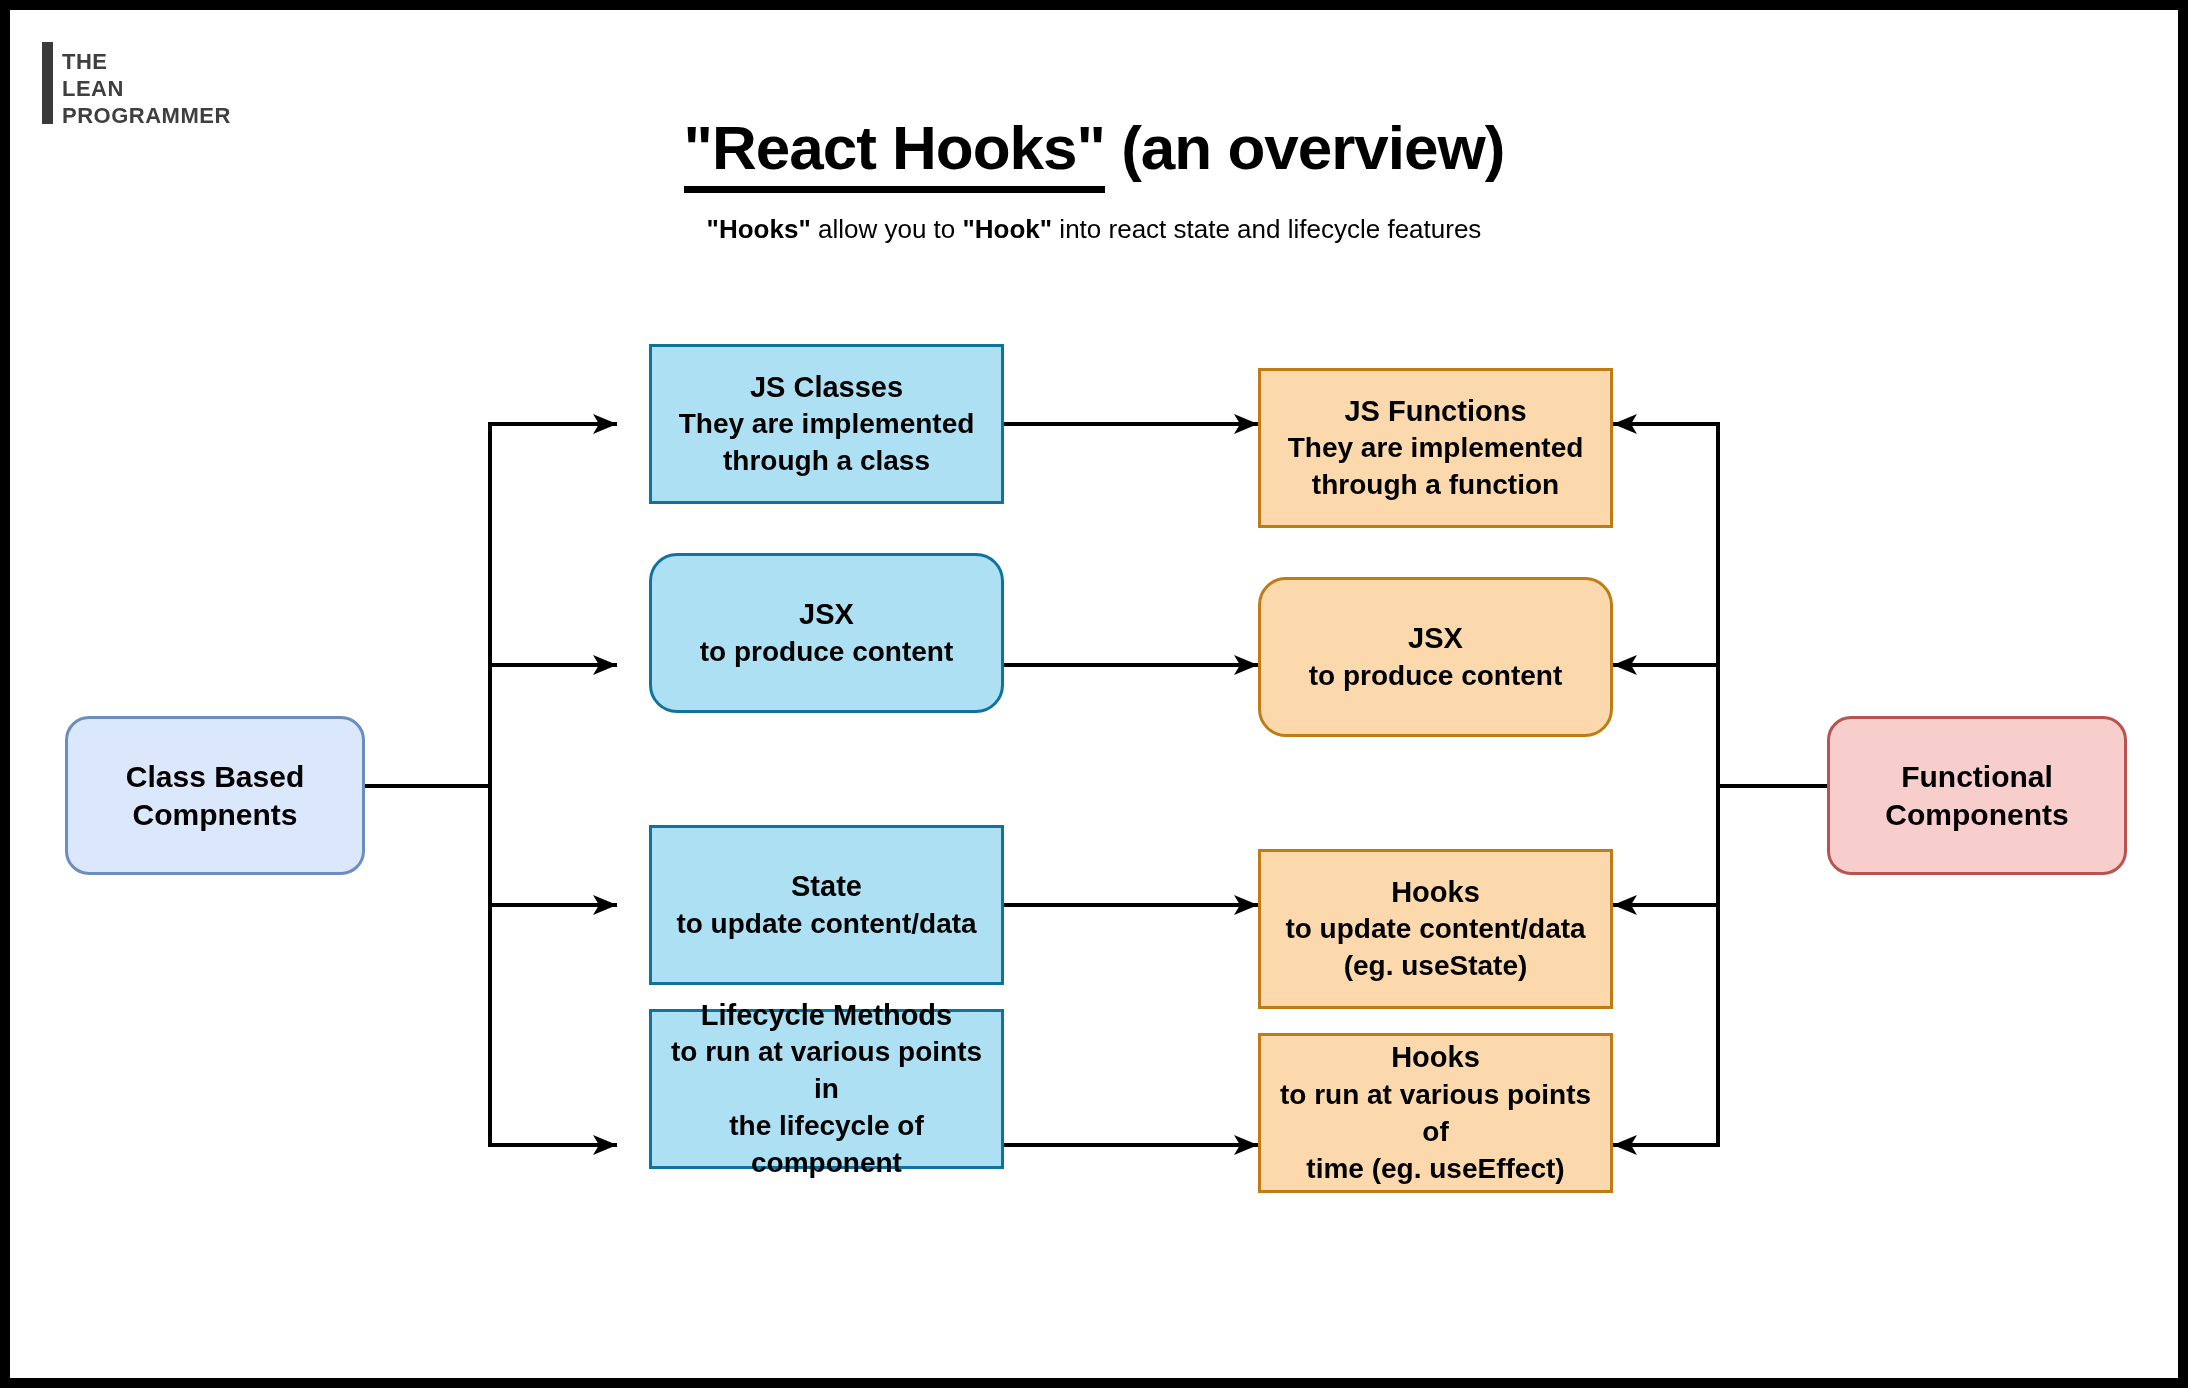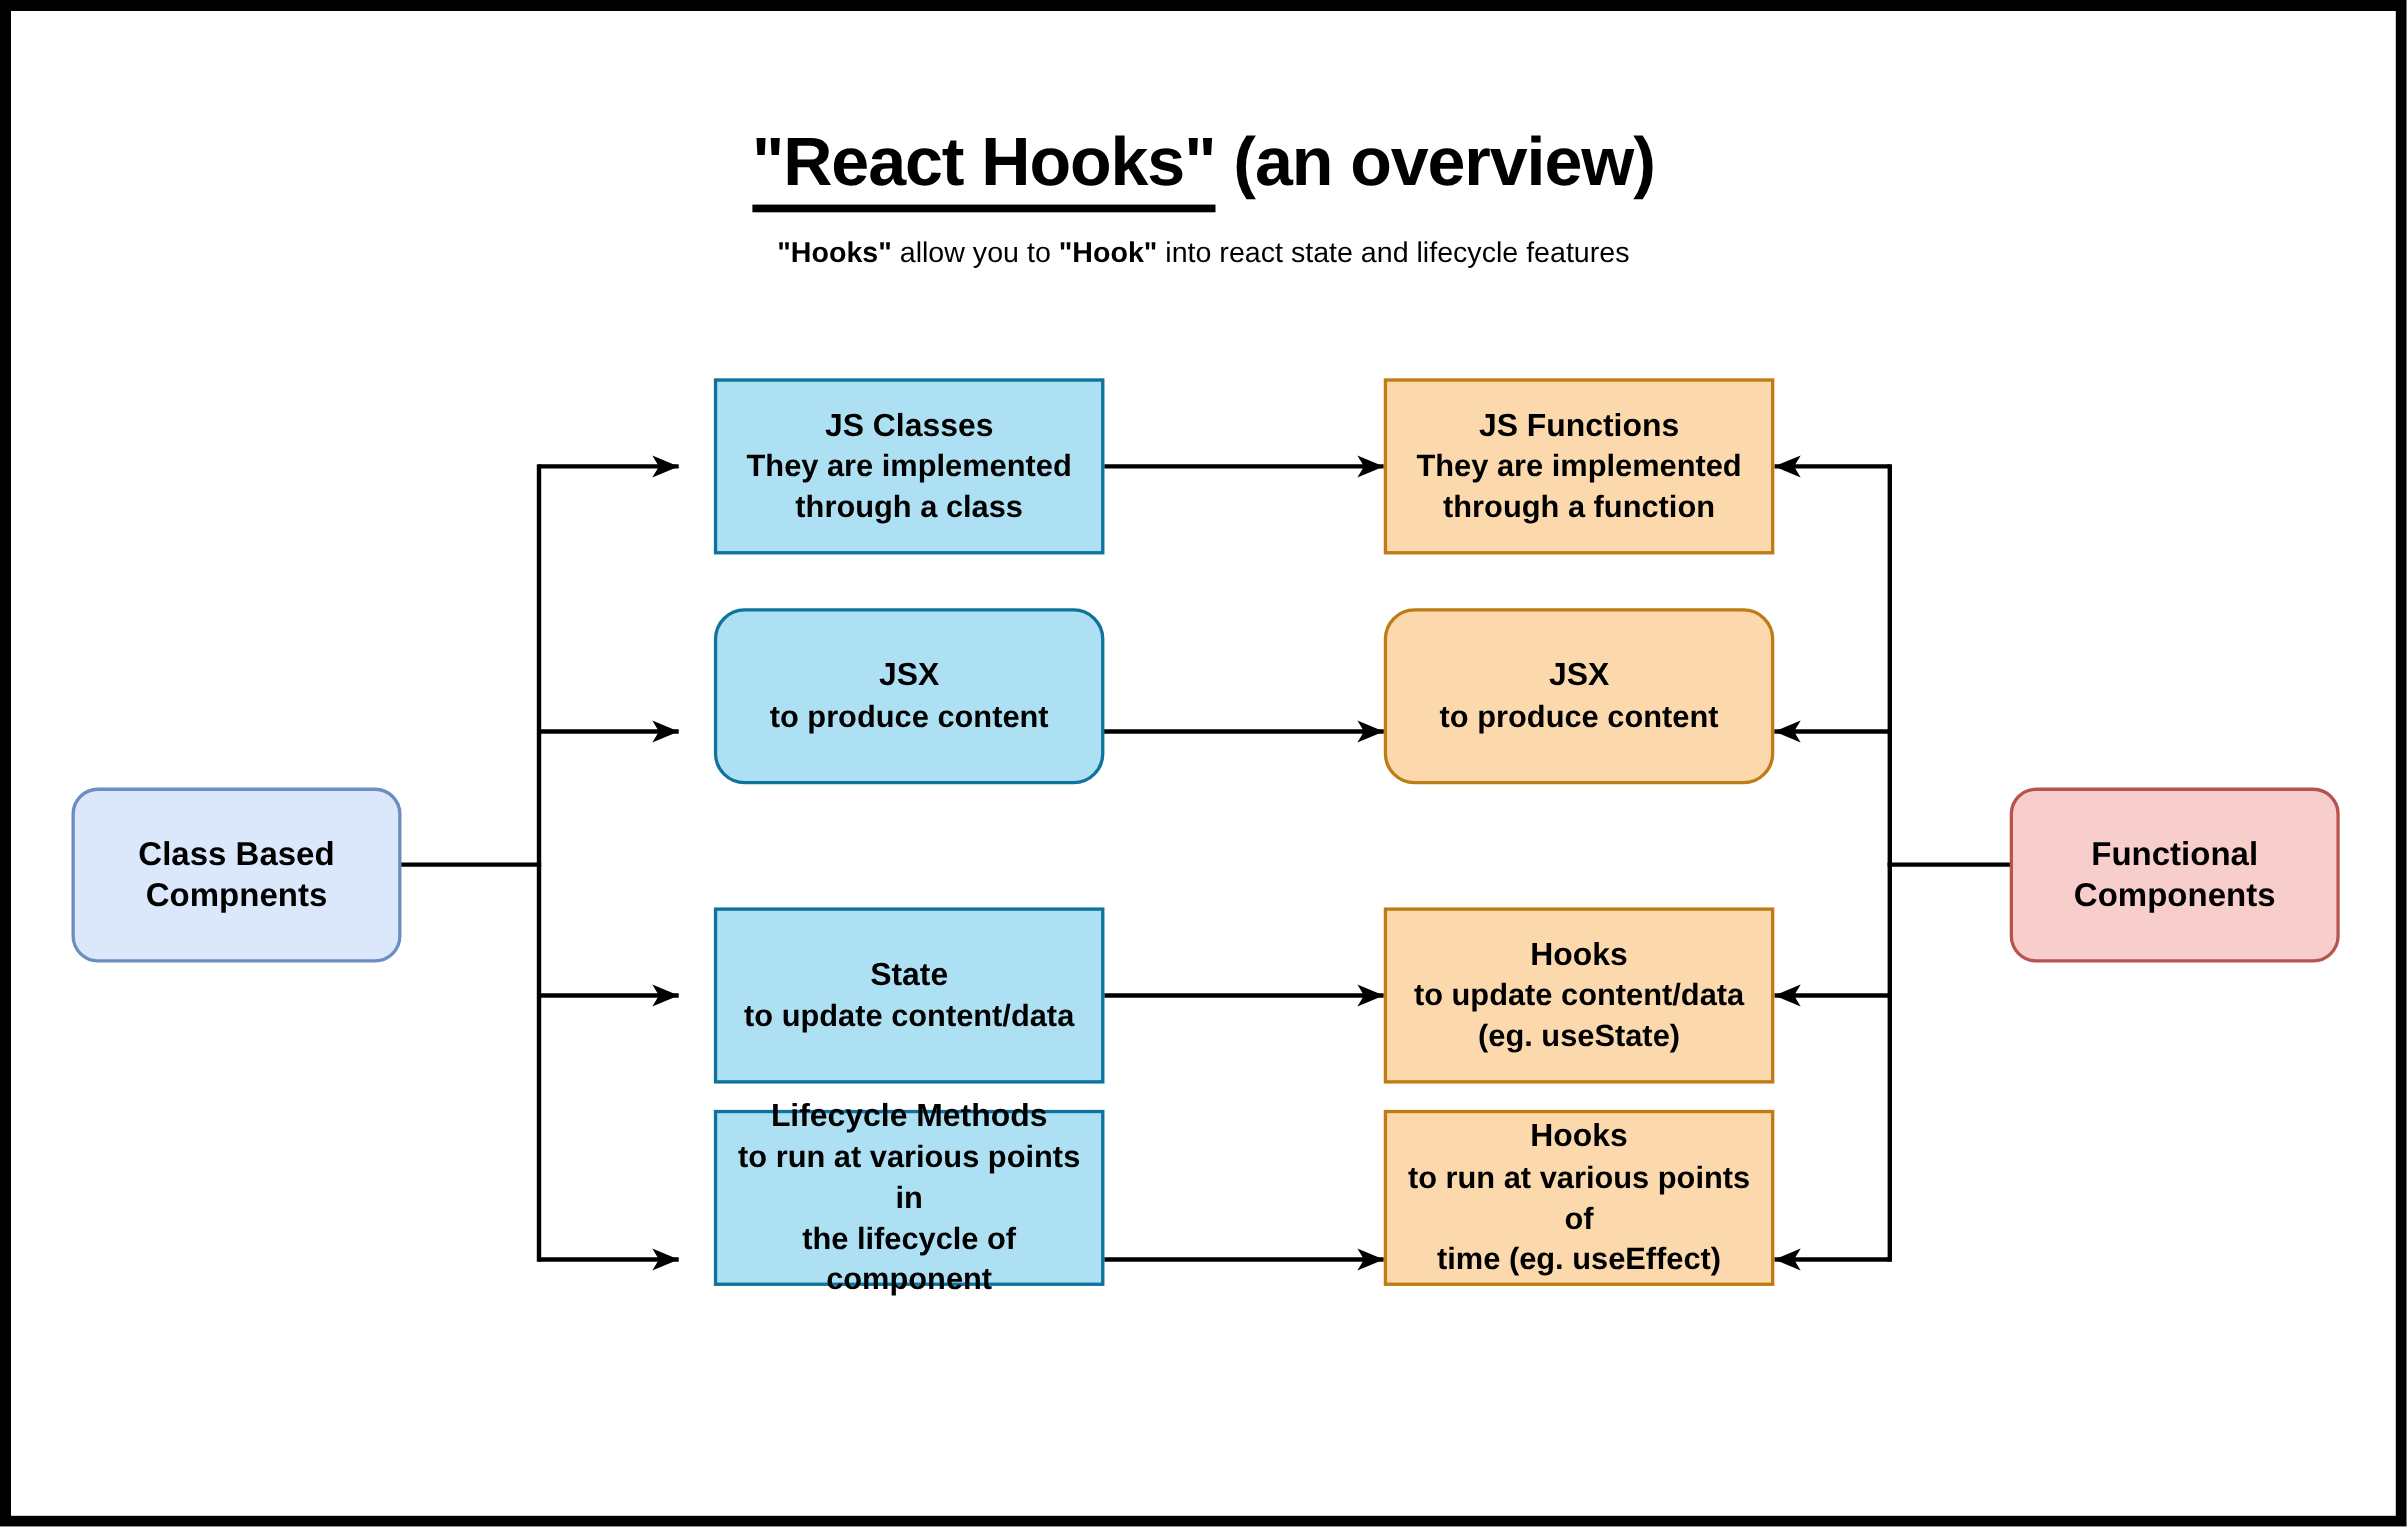--- a/index.html
+++ b/index.html
@@ -23,21 +23,21 @@
   
   svg.wires { position:absolute; left:0; top:0; width:2188px; height:1388px; }
 
   
   .box {
     position:absolute; width:355px; height:160px; box-sizing:border-box;
     display:flex; flex-direction:column; align-items:center; justify-content:center;
     text-align:center; padding:2px 4px;
   }
   .box.blue   { background:#ade0f2; border:3px solid #10739e;margin-left:32px; }
-  .box.orange { background:#fbd9ad; border:3px solid #bf7b14; }
+  .box.orange { background:#fbd9ad; border:3px solid #bf7b14;margin-top:24px; }
   .box-title { font-weight:bold; font-size:29px; line-height:1.32; }
   .box-desc  { font-size:28px; line-height:1.32; white-space:pre-line;font-weight:bold; }
 
   .c-left  { left:617px; }
   .c-right { left:1258px; }
   .r0 { top:344px; } .r1 { top:553px;border-radius:28px; } .r2 { top:825px; } .r3 { top:1009px; }
 
   
   .node {
     position:absolute; width:300px; height:159px; box-sizing:border-box; border-radius:24px;
@@ -76,20 +76,28 @@
       <path d="M1827,786 L1718,786" stroke-linecap="square"></path>
       <path d="M1718,424 L1718,1145" stroke-linecap="square"></path>
 
       <path d="M1718,424 L1613,424" marker-end="url(#ah)"></path>
       <path d="M1718,665 L1613,665" marker-end="url(#ah)"></path>
       <path d="M1718,905 L1613,905" marker-end="url(#ah)"></path>
       <path d="M1718,1145 L1613,1145" marker-end="url(#ah)"></path>
     </g>
   </svg>
 
+  <div class="logo">
+    <div class="logo-bar"></div>
+    <div class="logo-text">
+      <div>THE</div>
+      <div>LEAN</div>
+      <div>PROGRAMMER</div>
+    </div>
+  </div>
 
   <div class="title"><span class="title-quoted">"React Hooks"</span><span> (an overview)</span></div>
   <div class="subtitle"><span class="b">"Hooks"</span><span> allow you to </span><span class="b">"Hook"</span><span> into react state and lifecycle features</span></div>
 
   <div class="node node-left">Class Based
 Compnents</div>
   <div class="node node-right">Functional
 Components</div>
 
   <div class="box blue c-left r0">

